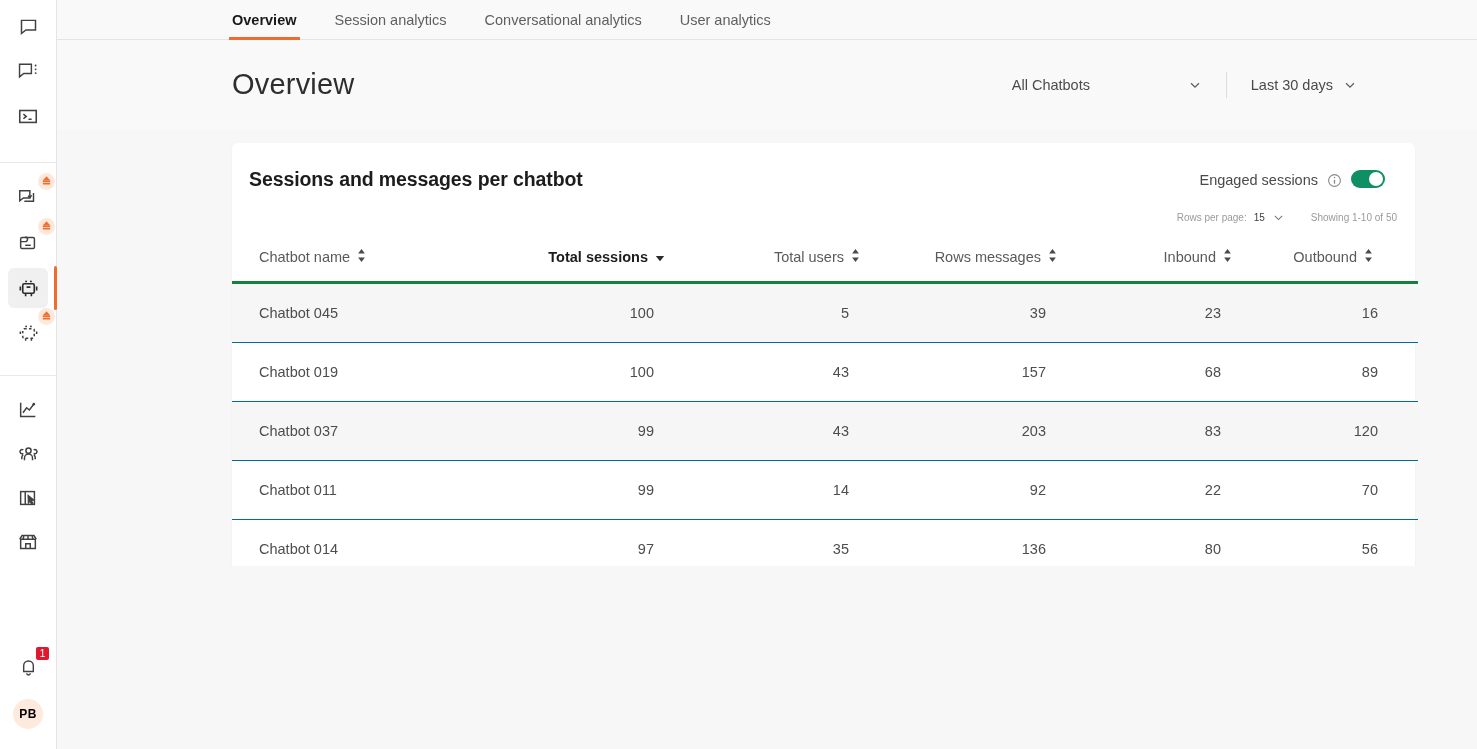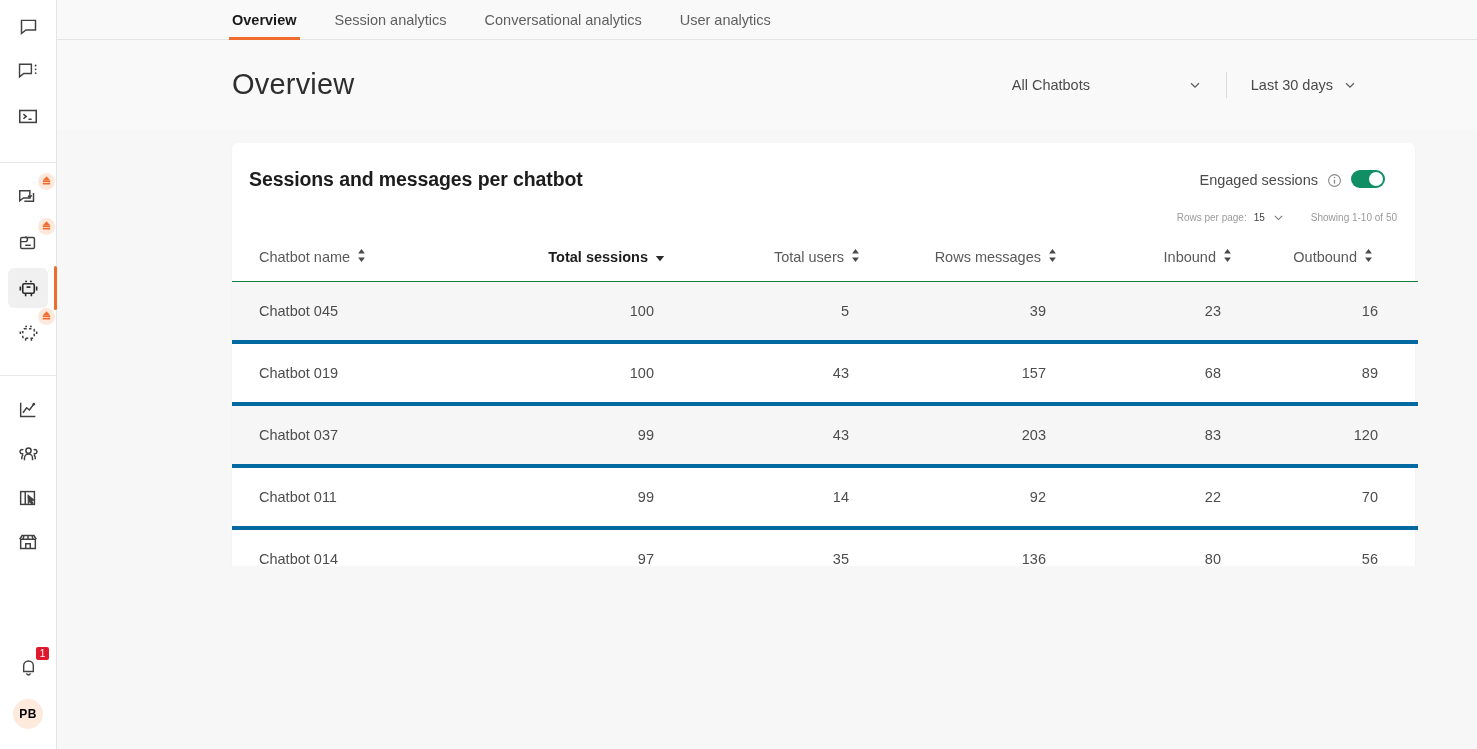--- a/index.html
+++ b/index.html
@@ -167,37 +167,37 @@
   .rows-per-page { display: flex; align-items: center; gap: 7px; }
   .rows-per-page .val { color: #3d3d3d; }
   .rows-per-page .chev2 { display: flex; align-items: center; color: #8a8a8a; }
 
   table { width: 100%; border-collapse: collapse; table-layout: fixed; }
   thead th {
     font-size: 14.5px;
     font-weight: 400;
     color: #5a5a5a;
     padding: 10px 0 16px 0;
-    border-bottom: 1px solid #15803d;
+    border-bottom: 3px solid #15803d;
     white-space: nowrap;
   }
   th .th-inner { display: inline-flex; align-items: center; gap: 7px; }
   th.sorted .th-inner { font-weight: 700; color: #1c1c1c; }
   th.col-name { text-align: left; padding-left: 27px; width: 240px; }
   th.col-num  { text-align: right; }
   th.col-sessions { width: 200px; padding-right: 7px; }
   th.col-users    { width: 195px; padding-right: 7px; }
   th.col-messages { width: 197px; padding-right: 7px; }
   th.col-inbound  { width: 175px; padding-right: 7px; }
   th.col-outbound { width: 179px; padding-right: 45px; }
 
   tbody td {
     font-size: 14.5px; color: #4d4d4d;
     padding: 21px 0;
-    border-bottom: 4px solid #0369a1;
+    border-bottom: 1px solid #0369a1;
   }
   tbody tr.alt td { background: #f6f6f6; }
   td.c-name { text-align: left; padding-left: 27px; color: #4d4d4d; }
   td.c-num  { text-align: right; }
   td.c-sessions { padding-right: 18px; }
   td.c-users    { padding-right: 18px; }
   td.c-messages { padding-right: 18px; }
   td.c-inbound  { padding-right: 18px; }
   td.c-outbound { padding-right: 40px; }
 </style>

